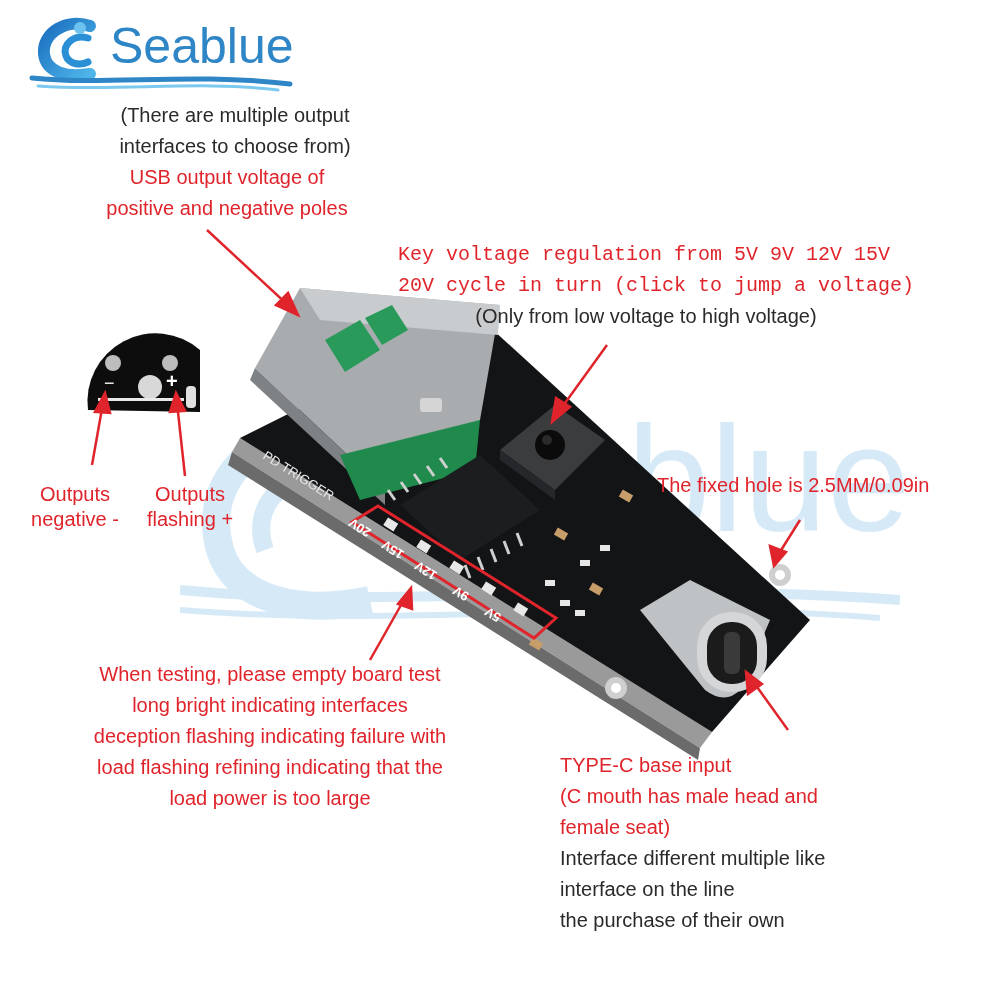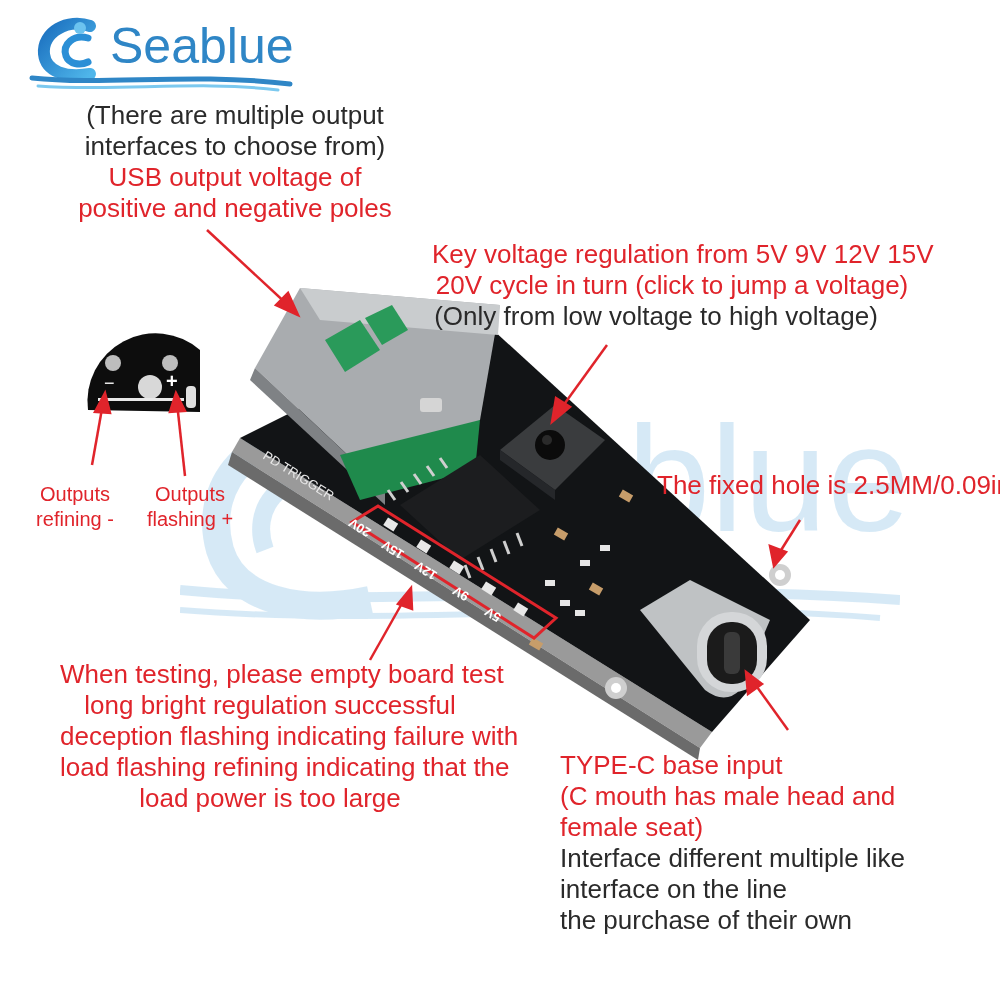--- a/index.html
+++ b/index.html
@@ -1,19 +1,19 @@
 <!DOCTYPE html>
 <html><head>
 <meta charset="utf-8">
 <style>
   * { box-sizing: border-box; margin: 0; padding: 0; }
   html, body { width: 1000px; height: 1000px; background: #ffffff; overflow: hidden; }
   body { position: relative; font-family: "Liberation Sans", sans-serif; }
   .abs { position: absolute; }
-  .txt { font-size: 26px; line-height: 31px; white-space: nowrap; }
+  .txt { font-size: 20px; line-height: 31px; white-space: nowrap; }
   .red { color: #e0242b; }
   .dark { color: #2a2a2a; }
   .center { text-align: center; }
   .right { text-align: left; }
 
   
   #logo { left: 28px; top: 12px; width: 270px; height: 80px; }
   #logo-text { position: absolute; left: 82px; top: 4px; font-size: 50px; color: #2f86c6; letter-spacing: 0px; line-height: 60px; }
 
   
@@ -167,47 +167,47 @@
     <polygon points="411,588 398,604 412,609"></polygon>
     <line x1="788" y1="730" x2="752" y2="680"></line>
     <polygon points="746,672 748,694 762,684"></polygon>
   </g>
 </svg>
 
 <div class="abs txt dark center" style="left:60px;top:100px;width:350px;">
   <div>(There are multiple output</div>
   <div>interfaces to choose from)</div>
 </div>
-<div class="abs txt red center" style="left:60px;top:162px;width:350px;">
+<div class="abs txt red center" style="left:52px;top:162px;width:350px;">
   <div>USB output voltage of</div>
   <div>positive and negative poles</div>
 </div>
 
-<div class="abs txt red center" style="left:432px;top:239px;width:480px;">
+<div class="abs txt red center" style="left:398px;top:239px;width:480px;font-family:Liberation Mono, monospace;">
   <div>Key voltage regulation from 5V 9V 12V 15V</div>
   <div>20V cycle in turn (click to jump a voltage)</div>
 </div>
-<div class="abs txt dark center" style="left:416px;top:301px;width:480px;">
+<div class="abs txt dark center" style="left:406px;top:301px;width:480px;">
   <div>(Only from low voltage to high voltage)</div>
 </div>
 
 <div class="abs red center" style="left:20px;top:482px;width:110px;font-size:20px;line-height:25px;">
   <div>Outputs</div>
-  <div>refining -</div>
+  <div>negative -</div>
 </div>
 <div class="abs red center" style="left:135px;top:482px;width:110px;font-size:20px;line-height:25px;">
   <div>Outputs</div>
   <div>flashing +</div>
 </div>
 
 <div class="abs txt red" style="left:657px;top:470px;">The fixed hole is 2.5MM/0.09in</div>
 
 <div class="abs txt red center" style="left:60px;top:659px;width:420px;">
   <div>When testing, please empty board test</div>
-  <div>long bright regulation successful</div>
+  <div>long bright indicating interfaces</div>
   <div>deception flashing indicating failure with</div>
   <div>load flashing refining indicating that the</div>
   <div>load power is too large</div>
 </div>
 
 <div class="abs txt red right" style="left:560px;top:750px;width:360px;">
   <div>TYPE-C base input</div>
   <div>(C mouth has male head and</div>
   <div>female seat)</div>
 </div>

